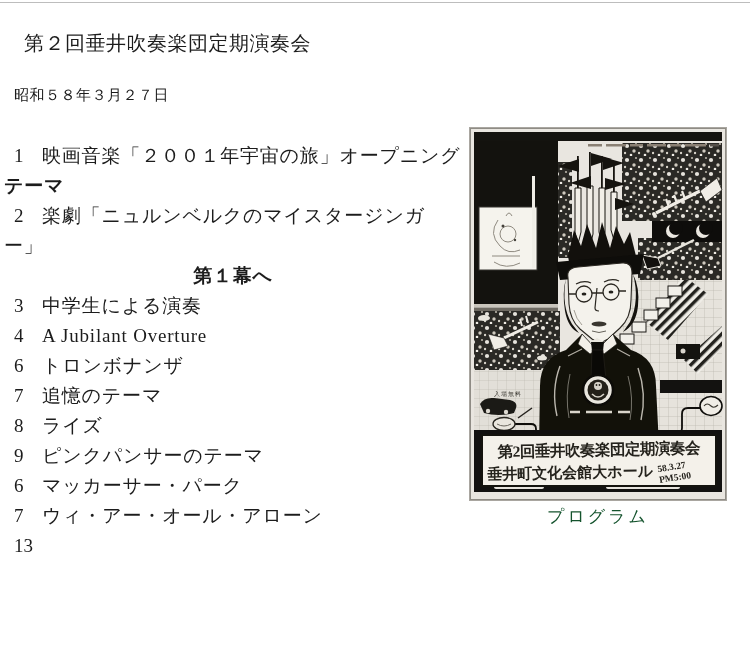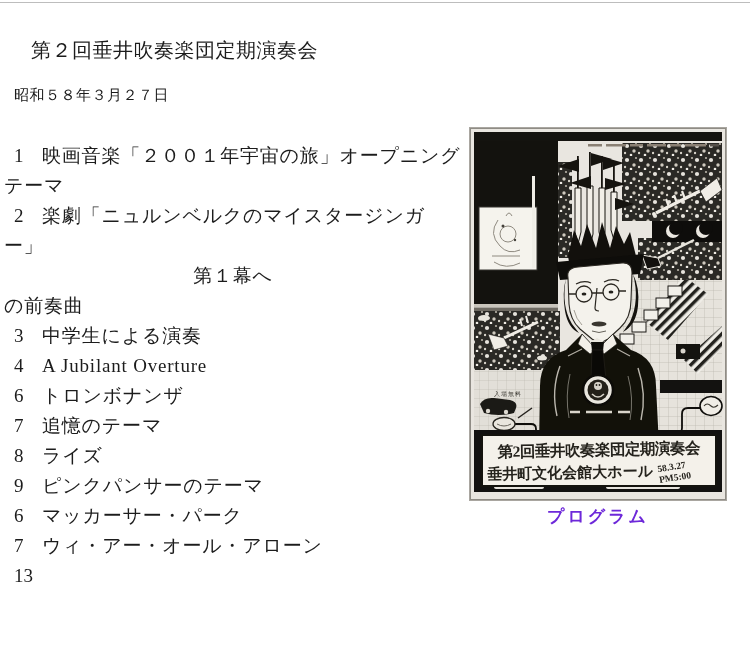--- a/index.html
+++ b/index.html
@@ -10,48 +10,47 @@
   }
   .top-rule{position:absolute;top:2px;left:0;width:750px;height:1px;background:#bdbdbd;}
   .doc-title{position:absolute;left:14px;top:20px;font-size:20px;letter-spacing:0.5px;}
   .doc-date{position:absolute;left:14px;top:86px;font-size:15px;letter-spacing:0.5px;}
   .program-list{
     position:absolute;left:4px;top:141px;width:460px;
     font-size:19px;line-height:30px;letter-spacing:0.8px;
   }
   .item{white-space:normal;}
   .num{display:inline-block;width:38px;padding-left:10px;box-sizing:border-box;letter-spacing:0;}
-  .cont{display:block;}
+  .cont{display:block;font-weight:bold;}
   .cont.right{text-align:center;padding-right:2px;}
   .poster{position:absolute;left:470px;top:128px;width:256px;height:372px;}
   .poster svg{display:block;box-shadow:0 0 0 1px #a9a6a0;}
   .poster-caption{
     position:absolute;left:470px;top:505px;width:256px;text-align:center;
-    font-size:17px;letter-spacing:3px;color:#6d28d9;font-weight:bold;
+    font-size:17px;letter-spacing:3px;color:#14532d;
   }
   .cover-text{font-family:"Liberation Serif","DejaVu Serif",serif;font-weight:bold;fill:#25231d;}
   .cover-small{font-family:"Liberation Serif","DejaVu Serif",serif;fill:#3c3a34;}
 </style>
 </head>
 <body>
 
 <div class="top-rule"></div>
 
-<h1 class="doc-title" style="font-weight:normal;margin:17px;">第２回垂井吹奏楽団定期演奏会</h1>
+<h1 class="doc-title" style="font-weight:normal;margin:10px;">第２回垂井吹奏楽団定期演奏会</h1>
 <div class="doc-date">昭和５８年３月２７日</div>
 
 <div class="program-list">
   <div class="item">
     <span class="num">1</span><span>映画音楽「２００１年宇宙の旅」オープニング</span>
     <span class="cont">テーマ</span>
   </div>
   <div class="item">
     <span class="num">2</span><span>楽劇「ニュルンベルクのマイスタージンガー」</span>
     <span class="cont right">第１幕へ</span>
-    <span class="cont">の前奏曲</span>
   </div>
   <div class="item">
     <span class="num">3</span><span>中学生による演奏</span>
   </div>
   <div class="item">
     <span class="num">4</span><span>A Jubilant Overture</span>
   </div>
   <div class="item">
     <span class="num">6</span><span>トロンボナンザ</span>
   </div>

